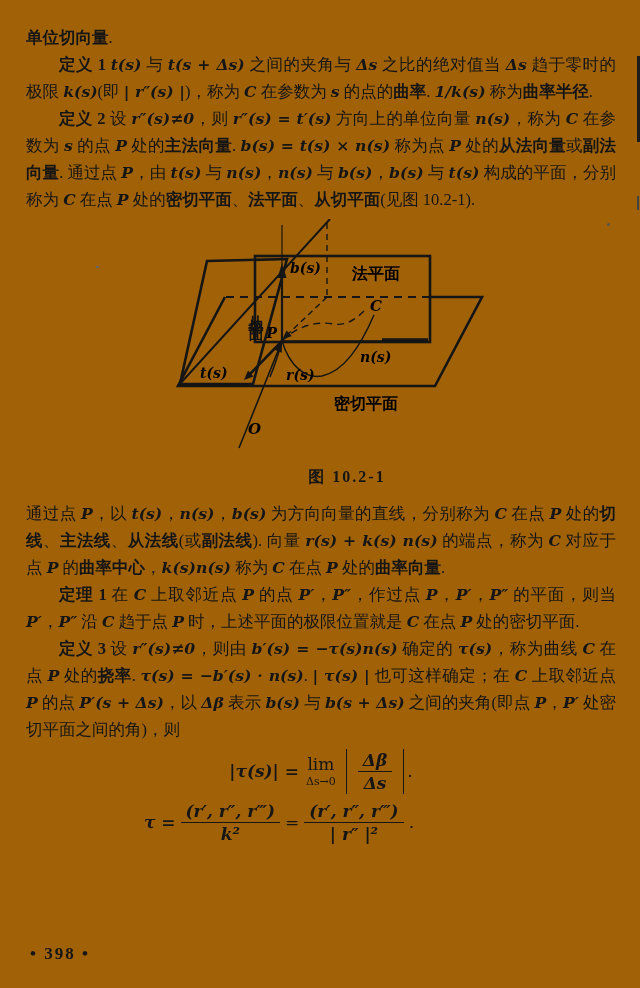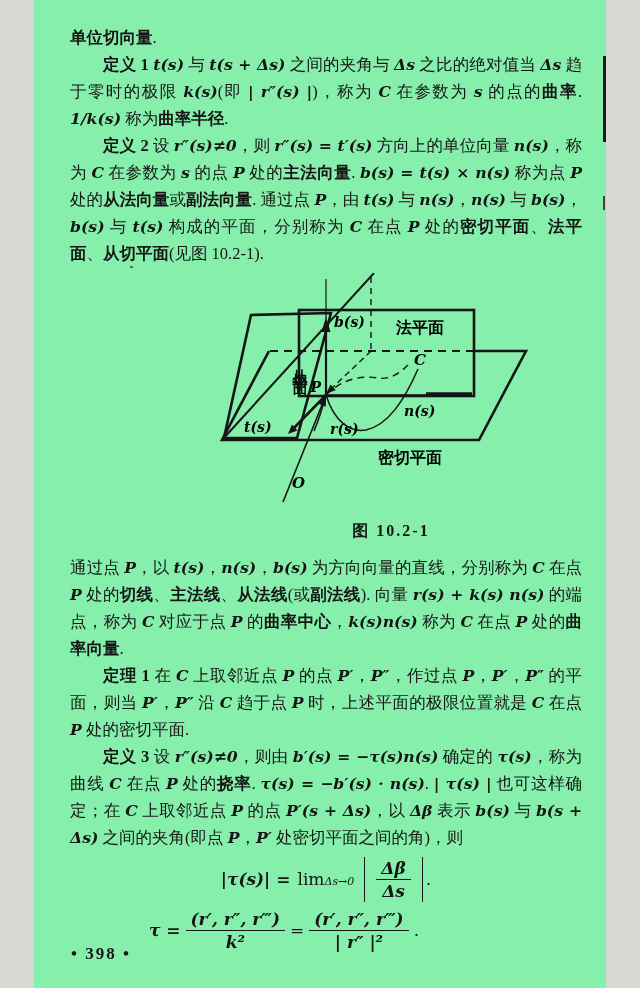--- a/index.html
+++ b/index.html
@@ -1,45 +1,44 @@
 <!DOCTYPE html>
 <html><head>
 <meta charset="utf-8">
 <style>
   html,body{margin:0;padding:0;background:#d8d8d4;}
   .page{
-    position:relative;width:562px;height:988px;margin:0 auto;
-    background:#86efac;color:#151515;overflow:hidden;
+    position:relative;width:640px;height:988px;margin:0 auto;
+    background:#a16207;color:#151515;overflow:hidden;
     font-family:"Liberation Serif","DejaVu Serif",serif;
-    padding-left:10px;
   }
   .body-text{padding:24px 24px 0 26px;font-size:16.5px;line-height:27px;}
   .body-text p{margin:0;text-align:justify;text-justify:inter-character;}
   .body-text p.indent{text-indent:2em;}
   .term{font-weight:bold;}
   .math{font-family:"DejaVu Serif",serif;font-style:italic;font-weight:700;font-size:0.95em;}
   .figure-wrap{position:relative;width:440px;height:242px;margin:6px 0 0 104px;}
   .vlabel{
     position:absolute;left:112px;top:84px;writing-mode:vertical-rl;
     font-weight:bold;font-size:15px;letter-spacing:4px;color:#111;
   }
   .caption{width:590px;margin:2px 0 10px 26px;text-align:center;
     padding-right:36px;font-size:16px;font-weight:bold;letter-spacing:2px;}
   .formula{display:flex;justify-content:center;align-items:center;
     margin:6px 0;font-size:17px;font-family:"DejaVu Serif",serif;}
   .formula .mt{font-style:italic;font-weight:700;}
-  .limblk{display:inline-flex;flex-direction:row;align-items:center;line-height:1;margin:0 7px;}
-  .limblk .sub{font-size:11px;margin-top:3px;font-style:italic;}
+  .limblk{display:inline-flex;flex-direction:column;align-items:center;line-height:1;margin:0 7px;}
+  .limblk .sub{font-size:11px;margin-top:3px;}
   .absbars{display:inline-flex;align-items:center;border-left:1.6px solid #151515;
     border-right:1.6px solid #151515;padding:0 6px;margin:0 3px;}
   .frac{display:inline-flex;flex-direction:column;align-items:center;line-height:1.3;margin:0 5px;}
   .frac .num{border-bottom:1.6px solid #151515;padding:0 5px;}
   .frac .den{padding:0 5px;}
   .f2{transform:translateX(-42px);}
-  .footer{position:absolute;left:37px;top:944px;font-size:17px;font-weight:bold;letter-spacing:2px;}
+  .footer{position:absolute;left:30px;top:944px;font-size:17px;font-weight:bold;letter-spacing:2px;}
   .scan-streak{position:absolute;right:0;top:56px;width:3px;height:86px;background:#1c1c1c;}
   .scan-streak2{position:absolute;right:1px;top:196px;width:2px;height:14px;background:#444;}
   .speck1{position:absolute;left:607px;top:223px;width:3px;height:3px;background:#555;border-radius:50%;}
   .speck2{position:absolute;left:96px;top:266px;width:3px;height:2px;background:#666;}
   svg text{font-family:"Liberation Serif",serif;}
   svg .mlab{font-family:"DejaVu Serif",serif;font-style:italic;font-weight:bold;}
 </style>
 </head>
 <body>
 

